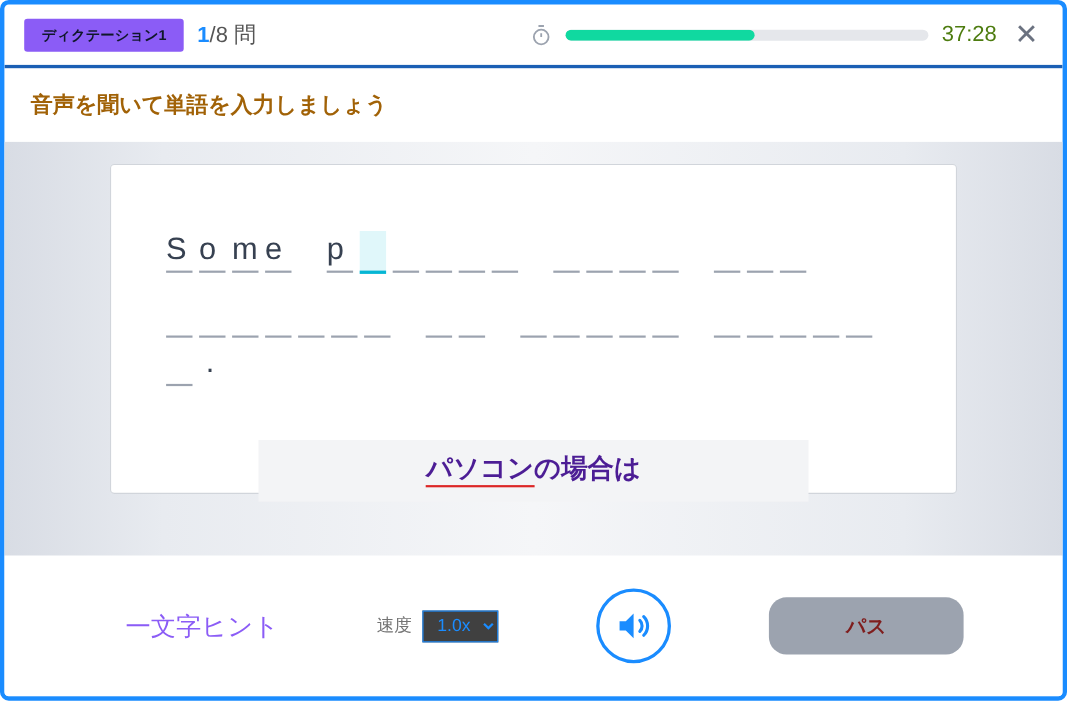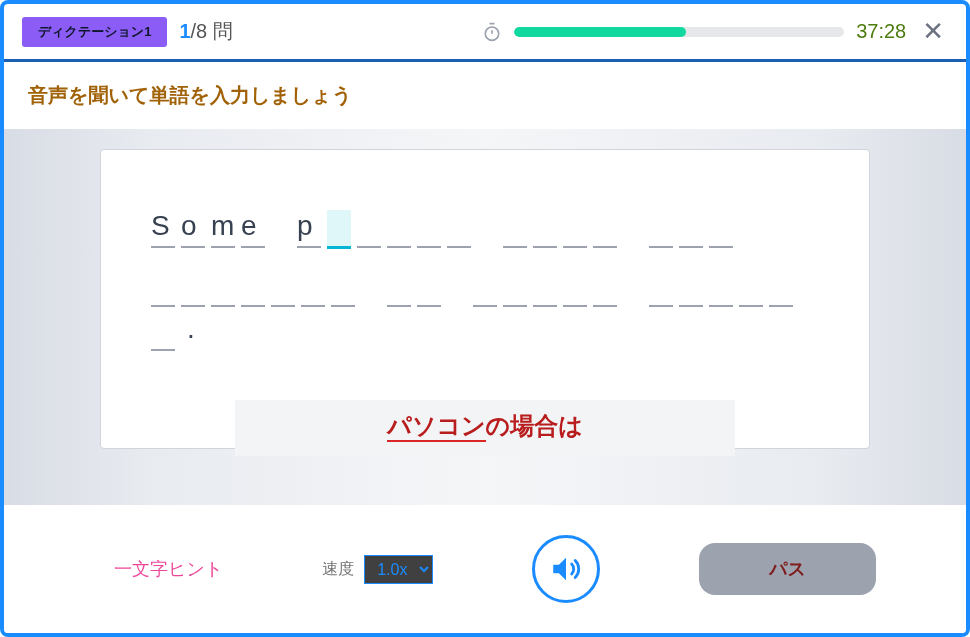--- a/index.html
+++ b/index.html
@@ -20,24 +20,24 @@
 .card{width:770px;height:300px;background:#fff;border:1px solid #d1d5db;border-radius:4px;padding:60px 50px 30px;position:relative}
 .dict-area{font-family:'Courier New',monospace;font-size:28px;color:#374151;letter-spacing:10px}
 .dict-row{display:flex;flex-wrap:wrap;gap:6px;align-items:baseline;margin-bottom:20px}
 .letter-slot{display:inline-block;width:24px;border-bottom:2px solid #9ca3af;text-align:center;padding-bottom:4px}
 .letter-slot.filled{color:#374151}
 .letter-slot.current{border-bottom:3px solid #06b6d4;background:#e0f7fa}
 .letter-slot.empty{color:transparent}
 .word-gap{width:20px}
 .period{font-size:28px;color:#374151;padding-left:6px}
 .annotation{position:absolute;left:50%;transform:translateX(-50%);bottom:-8px;width:500px;background:#f3f4f6;padding:10px 20px 14px;text-align:center}
-.annotation .line{font-size:24px;font-weight:700;color:#b91c1c}
+.annotation .line{font-size:24px;font-weight:700;color:#4c1d95}
 .annotation .underline{border-bottom:2px solid #dc2626;padding-bottom:1px}
 .footer{background:#fff;display:flex;align-items:center;justify-content:space-between;padding:30px 90px 30px 110px}
-.hint-btn{color:#ec4899;font-size:18px;font-weight:500;cursor:pointer}
+.hint-btn{color:#8b5cf6;font-size:23px;font-weight:500;cursor:pointer}
 .speed-wrap{display:flex;align-items:center;gap:10px}
 .speed-label{font-size:16px;color:#737373}
 .speed-select{border:1px solid #1a8cff;color:#1a8cff;font-size:16px;padding:4px 8px;background:#404040;cursor:pointer}
 .play-btn{width:68px;height:68px;border:3px solid #1a8cff;border-radius:50%;display:flex;align-items:center;justify-content:center;cursor:pointer;background:#fff}
 .play-btn svg{width:34px;height:34px;color:#1a8cff}
 .pass-btn{background:#9ca3af;color:#7f1d1d;font-size:18px;font-weight:600;padding:14px 70px;border:none;border-radius:16px;cursor:pointer}
 </style>
 </head>
 <body>
 

